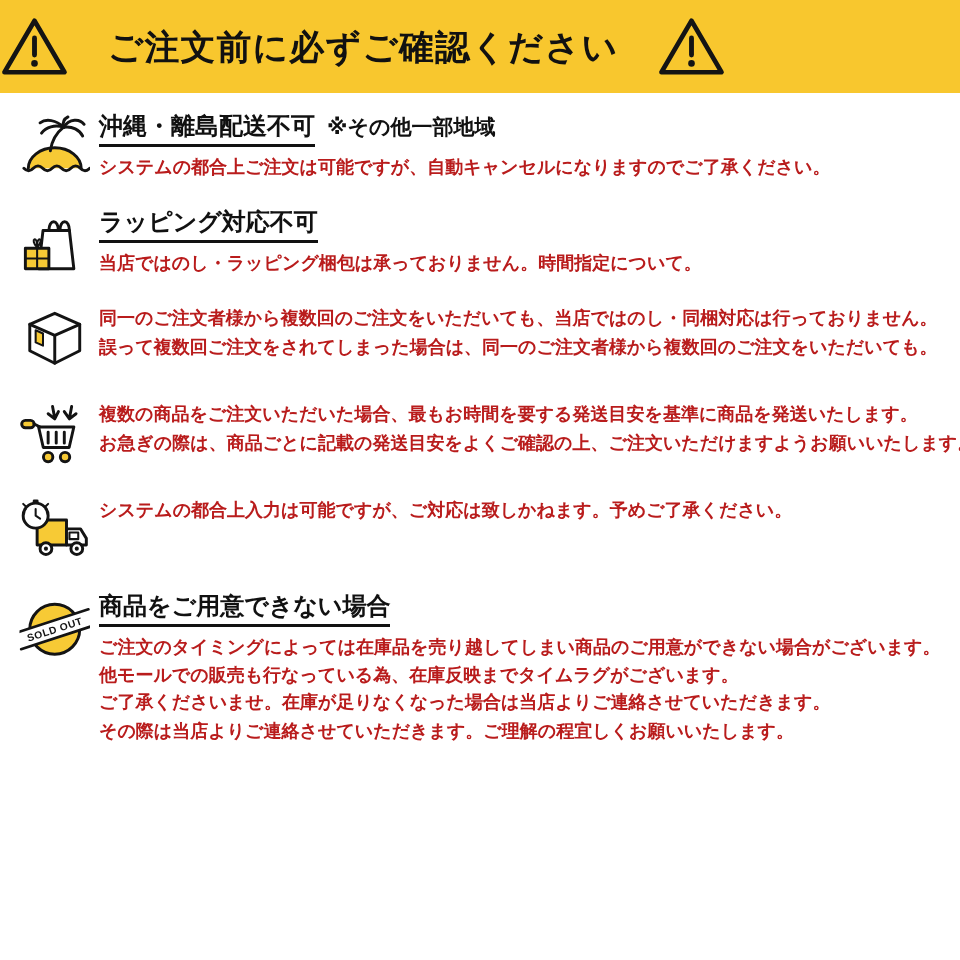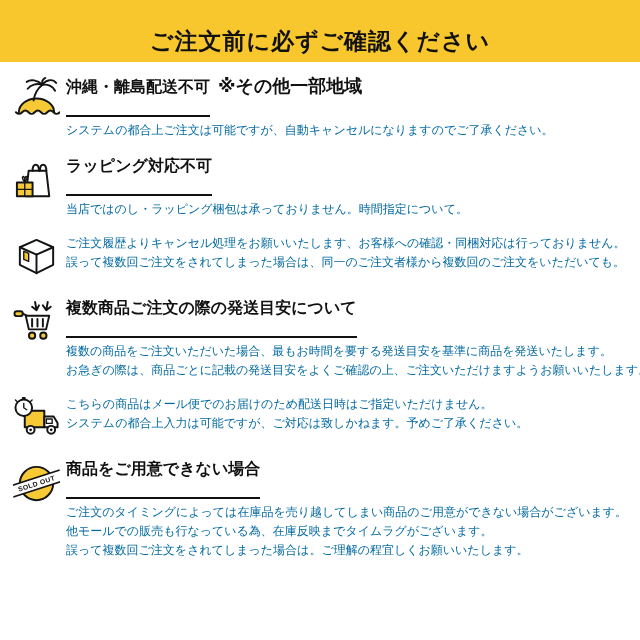--- a/index.html
+++ b/index.html
@@ -10,23 +10,22 @@
     font-family: "Liberation Sans", "DejaVu Sans", sans-serif;
   }
   .page { width: 640px; height: 640px; }
 
   
   .banner {
     height: 62px;
     background: #F8C72E;
     display: flex;
     align-items: center;
-    justify-content: space-between;
+    justify-content: flex-start;
     gap: 26px;
-    flex-direction: column;
   }
   .banner .title {
     font-size: 23px;
     font-weight: bold;
     color: #111;
     letter-spacing: 1px;
     margin: 0;
     white-space: nowrap;
   }
   .warn-svg { width: 46px; height: 42px; display: block; }
@@ -50,30 +49,30 @@
   .sec-title {
     margin: 0 0 4px 0;
     font-size: 16px;
     line-height: 1.25;
     font-weight: bold;
     color: #111;
     white-space: nowrap;
   }
   .h-underline {
     border-bottom: 2px solid #111;
-    padding-bottom: 18px;
+    padding-bottom: 1px;
     display: inline-block;
     font-family: Liberation Serif, serif;
   }
-  .h-suffix { margin-left: 8px; font-size: 18px; }
+  .h-suffix { margin-left: 8px; font-size: 14px; }
   .line {
     margin: 0;
     font-size: 12px;
-    font-weight: 400;
-    color: #0369a1;
+    font-weight: 700;
+    color: #b91c1c;
     line-height: 1.55;
     white-space: nowrap;
   }
 
   
   .ic { stroke: #141414; stroke-width: 2; fill: none; stroke-linecap: round; stroke-linejoin: round; }
   .ic-thin { stroke: #141414; stroke-width: 1.4; fill: none; stroke-linecap: round; stroke-linejoin: round; }
   .fill-y { fill: #F7CA35; }
   .fill-w { fill: #ffffff; }
   .fill-k { fill: #141414; stroke: none; }
@@ -146,40 +145,39 @@
     <section class="row">
       <div class="icon-col">
         <svg viewBox="0 0 48 48">
           <path class="ic fill-w" d="M24 5 l17 7.5 v18 L24 39 7 30.5 v-18 Z"></path>
           <path class="ic" d="M7 12.5 L24 20 l17 -7.5"></path>
           <path class="ic" d="M24 20 v19"></path>
           <path class="ic-thin fill-y" d="M11 16.5 l5 2.2 V27 l-5 -2.2 Z"></path>
         </svg>
       </div>
       <div class="text-col">
-        <p class="line">ご注文履歴よりキャンセル処理をお願いいたします、お客様への確認・同梱対応は行っておりません。</p>
+        <p class="line">同一のご注文者様から複数回のご注文をいただいても、当店ではのし・同梱対応は行っておりません。</p>
         <p class="line">誤って複数回ご注文をされてしまった場合は、同一のご注文者様から複数回のご注文をいただいても。</p>
       </div>
     </section>
 
     <section class="row">
       <div class="icon-col">
         <svg viewBox="0 0 48 48">
           <rect class="ic fill-y" x="1.5" y="12.5" width="8.5" height="5" rx="2.5"></rect>
           <path class="ic" d="M10 15 l4 2"></path>
           <path class="ic fill-w" d="M13 17 l3.2 14 h17.6 L37 17 Z"></path>
           <path class="ic" d="M19.5 20.5 v7.5 M25 20.5 v7.5 M30.5 20.5 v7.5"></path>
           <circle class="ic fill-y" cx="19.5" cy="37.5" r="3.2"></circle>
           <circle class="ic fill-y" cx="31" cy="37.5" r="3.2"></circle>
           <path class="ic" d="M22.5 3 l1.5 8 M19.5 8 l4.5 3.5 2.5 -5"></path>
           <path class="ic" d="M35.5 3 l-1.5 8 M30.5 6.5 l3.5 5 4.5 -3.5"></path>
         </svg>
       </div>
       <div class="text-col">
-        <h2 class="sec-title"><span class="h-underline">複数商品ご注文の際の発送目安について</span></h2>
         <p class="line">複数の商品をご注文いただいた場合、最もお時間を要する発送目安を基準に商品を発送いたします。</p>
         <p class="line">お急ぎの際は、商品ごとに記載の発送目安をよくご確認の上、ご注文いただけますようお願いいたします。</p>
       </div>
     </section>
 
     <section class="row">
       <div class="icon-col">
         <svg viewBox="0 0 48 48">
           <rect class="ic fill-y" x="12" y="15" width="20" height="17"></rect>
           <path class="ic fill-w" d="M32 21 h9.5 l4 6.5 V32 H32 Z"></path>
@@ -188,39 +186,39 @@
           <circle class="fill-k" cx="18" cy="34.5" r="1.4"></circle>
           <circle class="ic fill-w" cx="39" cy="34.5" r="4"></circle>
           <circle class="fill-k" cx="39" cy="34.5" r="1.4"></circle>
           <circle class="ic fill-w" cx="11" cy="12" r="8.5"></circle>
           <path class="ic-thin" d="M11 7.5 V12 l3 2"></path>
           <rect class="fill-k" x="9" y="1" width="4" height="2.6" rx="1"></rect>
           <path class="ic-thin" d="M4.5 6 l-2 -2 M17.5 6 l2 -2"></path>
         </svg>
       </div>
       <div class="text-col">
-        <p class="line">こちらの商品はメール便でのお届けのため配送日時はご指定いただけません。</p>
         <p class="line">システムの都合上入力は可能ですが、ご対応は致しかねます。予めご了承ください。</p>
       </div>
     </section>
 
 
     <section class="row">
       <div class="icon-col">
         <svg viewBox="0 0 48 48">
           <circle class="ic fill-y" cx="24" cy="24" r="17"></circle>
           <g transform="rotate(-18 24 24)">
             <rect x="-2" y="18.2" width="52" height="11.6" fill="#ffffff"></rect>
             <path class="ic-thin" d="M-2 18.2 H50 M-2 29.8 H50" style="stroke-width:1.8"></path>
             <text class="soldout-text" x="24" y="26.6" text-anchor="middle">SOLD OUT</text>
           </g>
         </svg>
       </div>
       <div class="text-col">
         <h2 class="sec-title"><span class="h-underline">商品をご用意できない場合</span></h2>
         <p class="line">ご注文のタイミングによっては在庫品を売り越してしまい商品のご用意ができない場合がございます。</p>
         <p class="line">他モールでの販売も行なっている為、在庫反映までタイムラグがございます。</p>
-        <p class="line">誤って複数回ご注文をされてしまった場合は。ご理解の程宜しくお願いいたします。</p>
+        <p class="line">ご了承くださいませ。在庫が足りなくなった場合は当店よりご連絡させていただきます。</p>
+        <p class="line">その際は当店よりご連絡させていただきます。ご理解の程宜しくお願いいたします。</p>
       </div>
     </section>
 
   </main>
 </div>
 
 </body></html>

